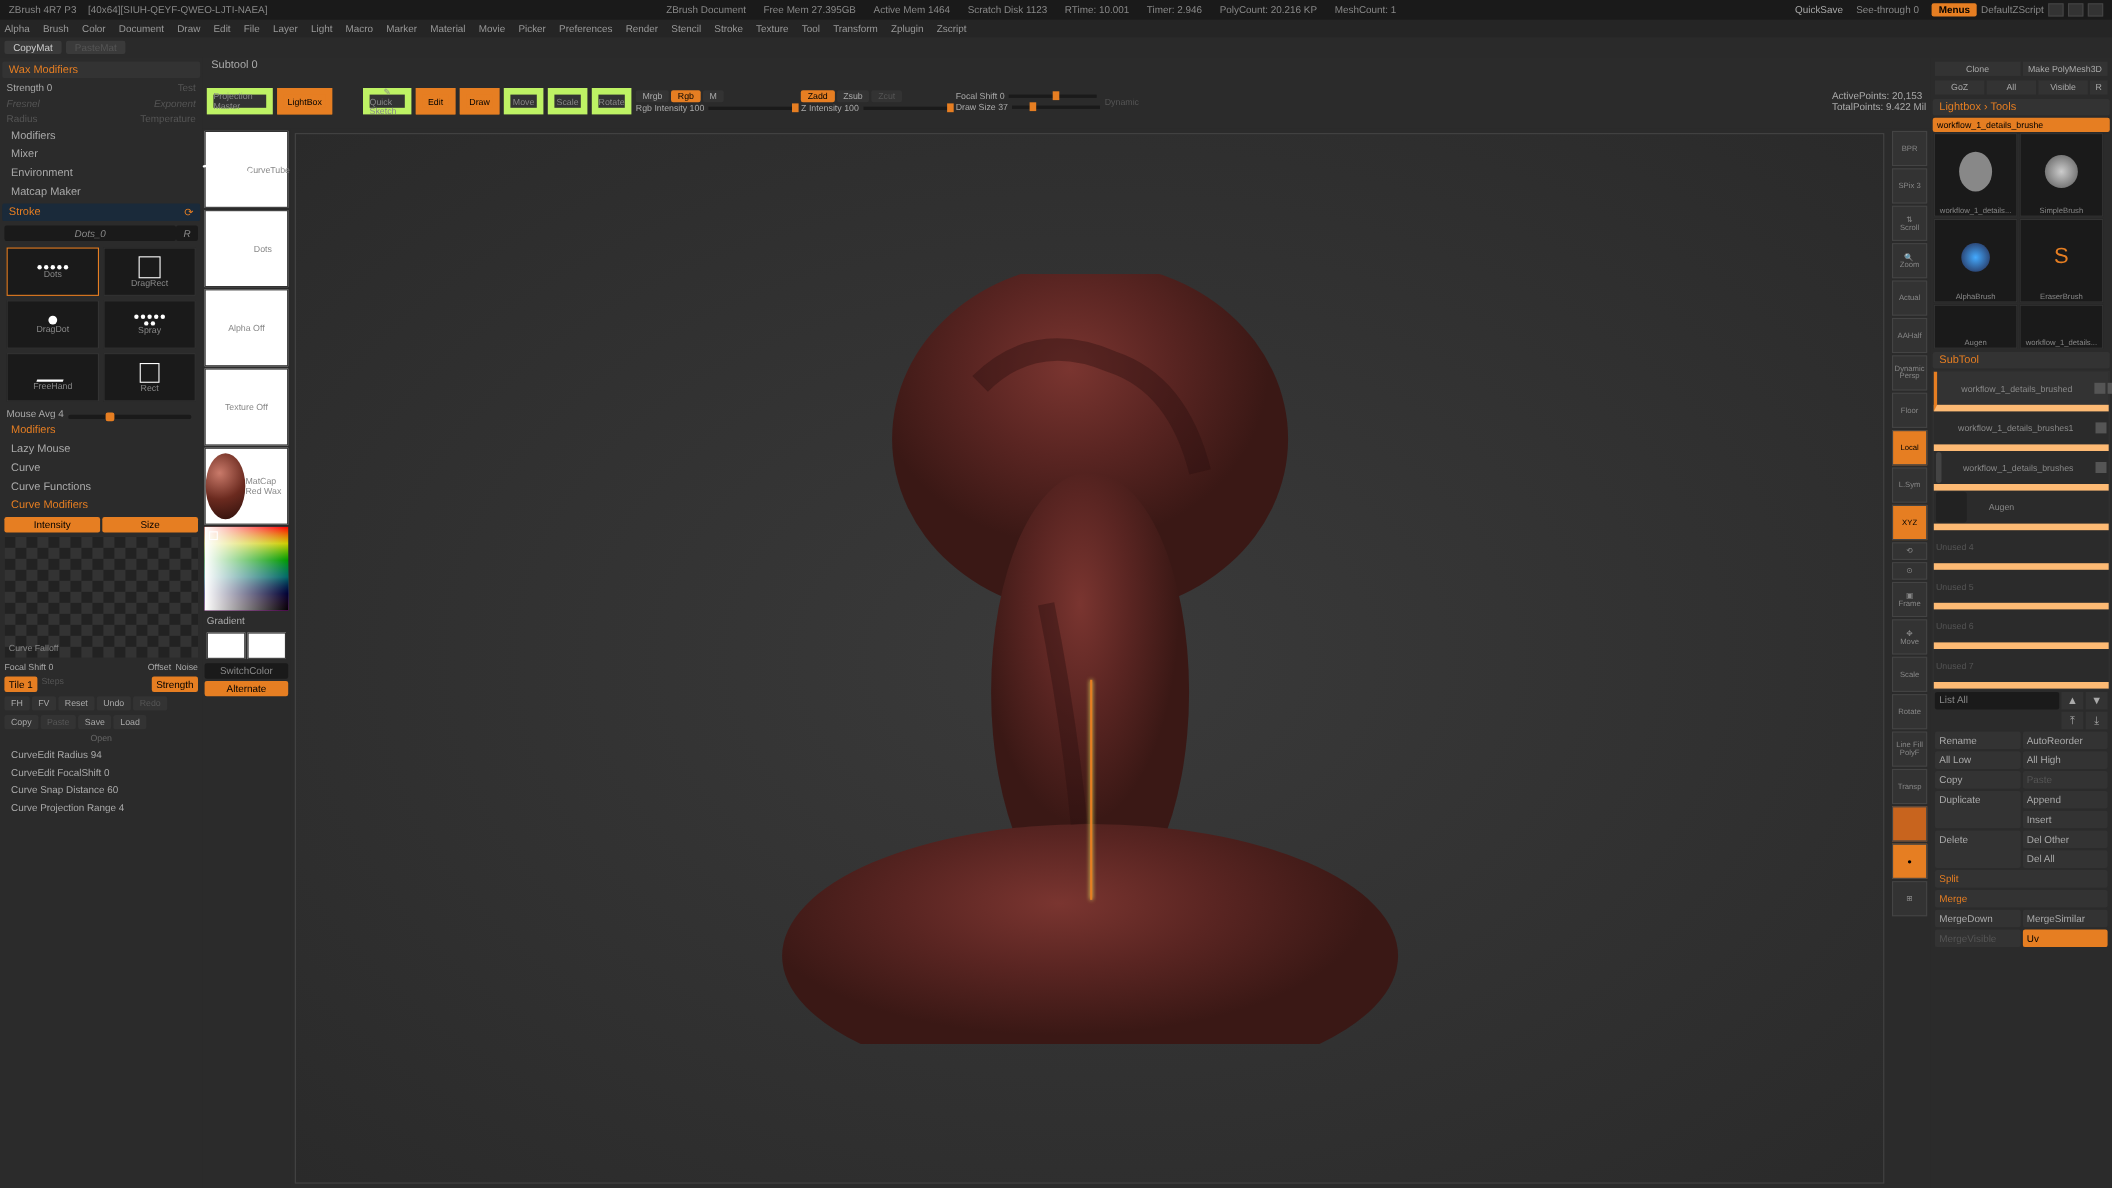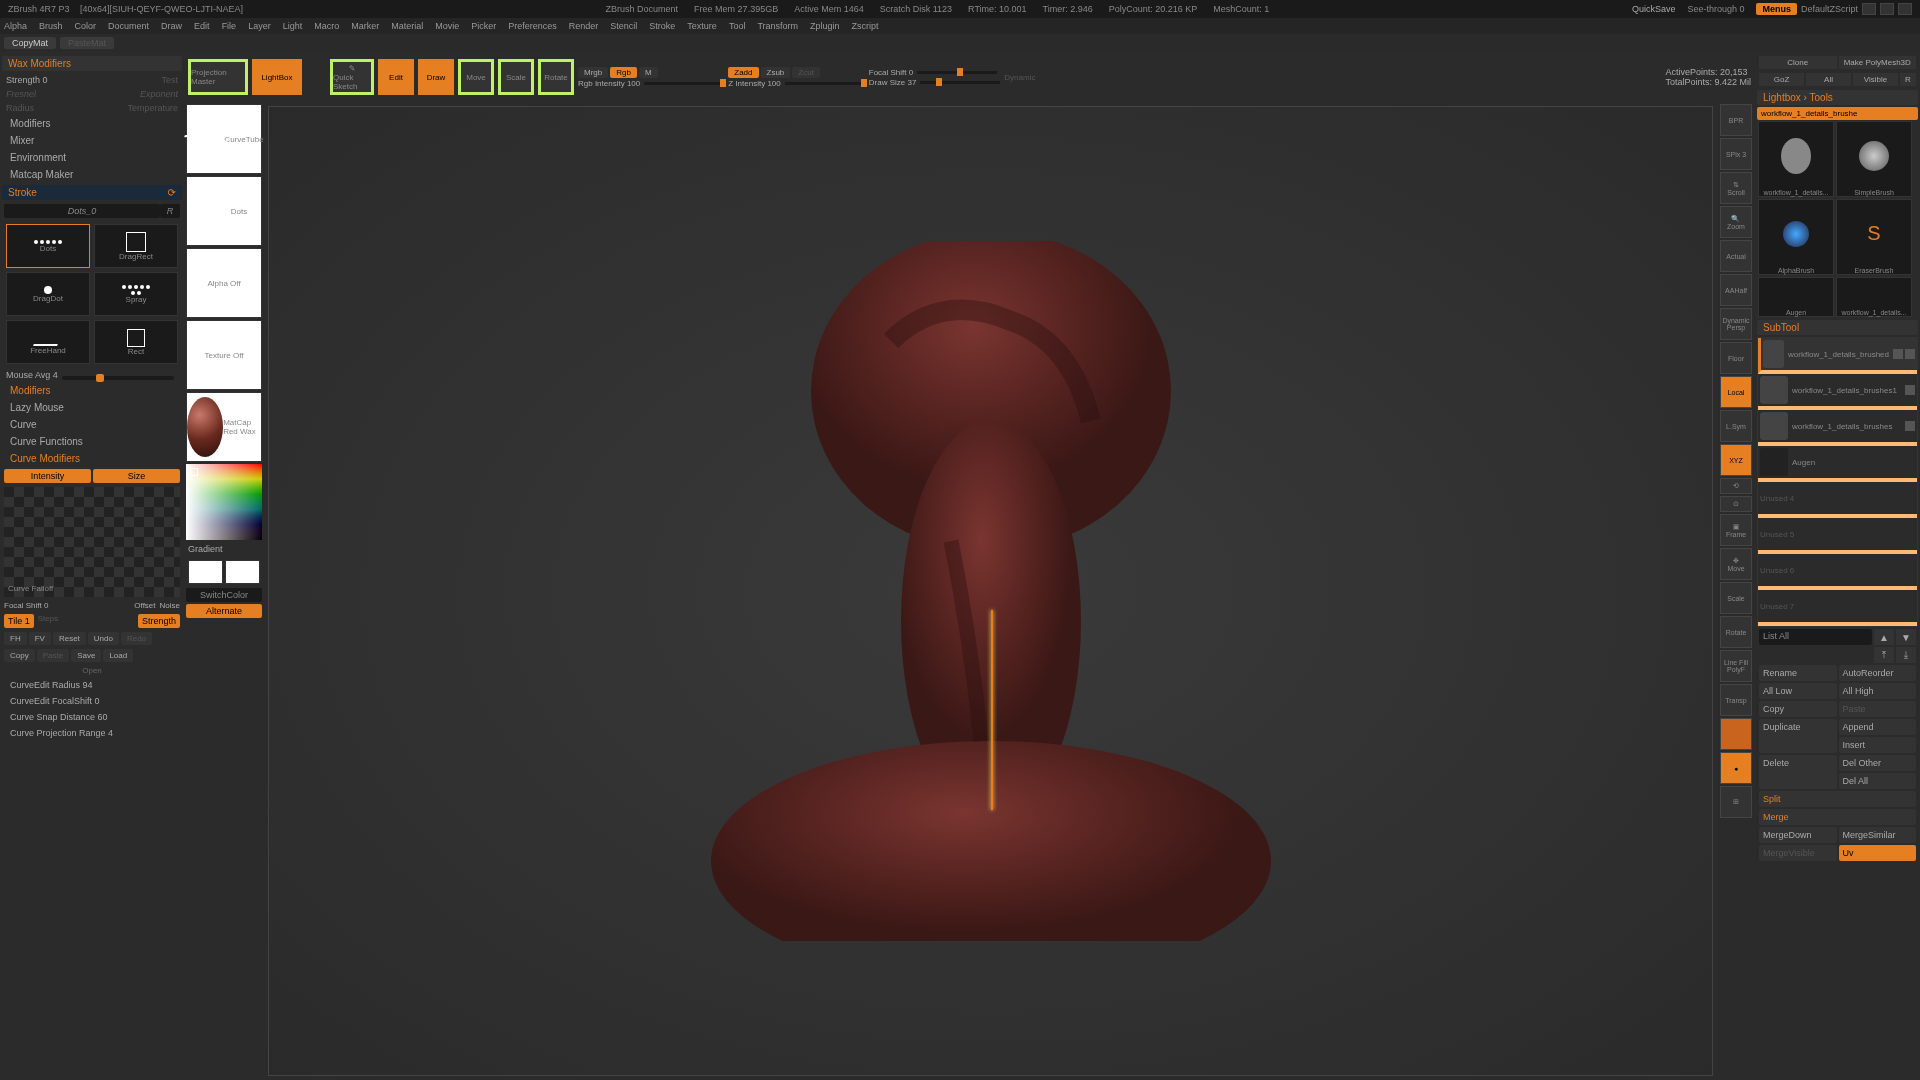--- a/index.html
+++ b/index.html
@@ -49,38 +49,38 @@
 
 .swatch-row { display: flex; gap: 2px; padding: 2px; }
 .swatch { width: 36px; height: 24px; background: #fff; border: 1px solid #333; }
 
 .viewport-wrap { flex: 1; display: flex; }
 .viewport { flex: 1; background: radial-gradient(ellipse at center, #3a3a3a 0%, #2a2a2a 100%); position: relative; border: 1px solid #444; margin: 4px; overflow: hidden; }
 .sculpt { position: absolute; left: 50%; top: 50%; transform: translate(-50%, -50%); width: 600px; height: 700px; }
 .curve-line { position: absolute; left: 50%; top: 52%; width: 2px; height: 200px; background: #e67e22; box-shadow: 0 0 4px #ff6; }
 
 .top-toolbar { height: 50px; background: #2b2b2b; display: flex; align-items: center; gap: 4px; padding: 2px 4px; }
-.tb-btn { width: 36px; height: 36px; background: #333; border: 3px solid #bef264; display: flex; align-items: center; justify-content: center; font-size: 8px; color: #888; flex-direction: column; }
+.tb-btn { width: 36px; height: 24px; background: #333; border: 6px solid #bef264; display: flex; align-items: center; justify-content: center; font-size: 8px; color: #888; flex-direction: column; }
 .tb-btn.on { background: #e67e22; color: #000; border-color: #e67e22; }
 .tb-group { display: flex; flex-direction: column; gap: 1px; font-size: 8px; }
 .tb-label { background: #333; padding: 1px 6px; border-radius: 2px; }
 .tb-label.on { background: #e67e22; color: #000; }
 .tb-slider { display: flex; align-items: center; gap: 4px; }
 .tb-slider .track { width: 80px; height: 3px; background: #1a1a1a; position: relative; }
 .tb-slider .thumb { position: absolute; width: 6px; height: 8px; background: #e67e22; top: -3px; }
 
 .right-toolbar { width: 38px; background: #2b2b2b; display: flex; flex-direction: column; gap: 2px; padding: 2px; align-items: center; }
 .rt-btn { width: 32px; height: 32px; background: #333; border: 1px solid #444; display: flex; align-items: center; justify-content: center; font-size: 7px; color: #888; flex-direction: column; text-align: center; }
 .rt-btn.on { background: #e67e22; color: #000; }
 
 .right-panel { width: 165px; background: #2b2b2b; padding: 2px; overflow: hidden; }
 .tool-tile { width: 76px; height: 76px; background: #1a1a1a; border: 1px solid #333; display: inline-flex; flex-direction: column; align-items: center; justify-content: flex-end; font-size: 7px; color: #888; margin: 1px; }
 .tool-tile .icon { flex: 1; display: flex; align-items: center; justify-content: center; }
 .subtool-list { border: 1px solid #333; min-height: 280px; }
-.subtool-item { height: 36px; border-bottom: 4px solid #fdba74; display: flex; align-items: center; padding: 2px; font-size: 8px; color: #888; gap: 4px; }
+.subtool-item { height: 36px; border-bottom: 6px solid #fdba74; display: flex; align-items: center; padding: 2px; font-size: 8px; color: #888; gap: 20px; }
 .subtool-item.sel { border-left: 3px solid #e67e22; background: #333; }
 .subtool-thumb { width: 28px; height: 28px; background: #444; border-radius: 3px; }
 .vis-icons { margin-left: auto; display: flex; gap: 2px; }
 .vis-icons span { width: 10px; height: 10px; background: #555; }
 
 .btn-grid { display: grid; grid-template-columns: 1fr 1fr; gap: 2px; padding: 2px; }
 .btn-grid .b { background: #333; padding: 3px 4px; font-size: 9px; color: #aaa; border-radius: 2px; text-align: left; }
 .btn-grid .b.dim { color: #555; }
 .btn-grid .b.full { grid-column: 1 / 3; }
 
@@ -273,20 +273,21 @@
     <span class="mini-btn">Load</span>
   </div>
   <div style="text-align:center;font-size:8px;color:#666;padding:2px;">Open</div>
   <div class="section-item" style="font-size:9px;">CurveEdit Radius 94</div>
   <div class="section-item" style="font-size:9px;">CurveEdit FocalShift 0</div>
   <div class="section-item" style="font-size:9px;">Curve Snap Distance 60</div>
   <div class="section-item" style="font-size:9px;">Curve Projection Range 4</div>
 </div>
 
 <div class="center-area">
+  <div style="font-size:10px;color:#aaa;padding:2px 8px;">Subtool 0</div>
   <div class="top-toolbar">
     <div class="tb-btn" style="width:60px;">
           <span>Projection Master</span>
         </div>
     <div class="tb-btn on" style="width:50px;">
           <span>LightBox</span>
         </div>
     <div style="width:20px;"></div>
     <div class="tb-btn" style="width:44px;">
           <span>✎</span>

